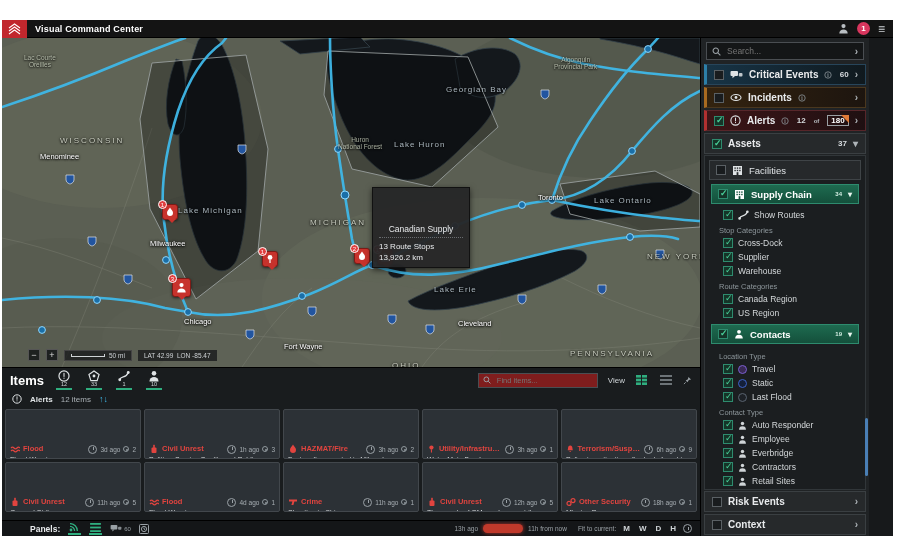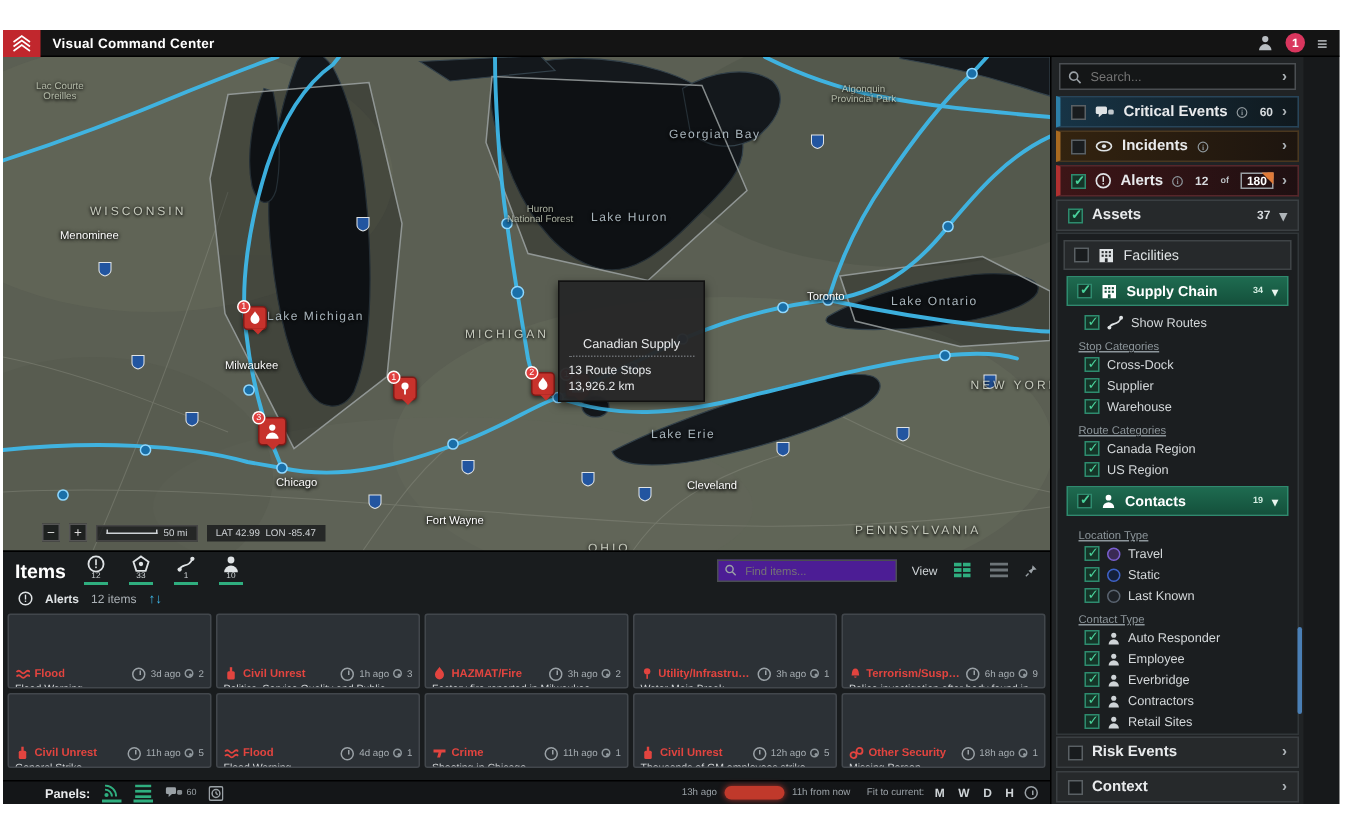--- a/index.html
+++ b/index.html
@@ -50,35 +50,35 @@
   .chk.on:after{content:"✓";position:absolute;left:1px;top:-2px;color:#49d19a;font-size:9px;}
   .of{font-size:6px;color:#b9bec2;margin:0 2px;}
   .totbox{position:relative;border:1px solid #9aa0a4;padding:0 3px;font-size:8px;color:#fff;}
   .totbox:after{content:"";position:absolute;right:-1px;top:-1px;border:4px solid transparent;border-top-color:#e07b39;border-right-color:#e07b39;}
   #assets-body{flex:1;overflow:hidden;margin:0 3px;padding:2px 2px;background:#1b1e20;border:1px solid #313639;}
   .rowbox{background:#26292b;border:1px solid #3f4447;height:20px;display:flex;align-items:center;gap:6px;padding:0 6px;margin:2px;color:#dfe3e5;font-size:9.5px;}
   .greenhead{background:linear-gradient(180deg,#1e6b50,#14503b);border:1px solid #2e8b6e;height:20px;display:flex;align-items:center;gap:6px;padding:0 6px;margin:4px;color:#fff;font-size:9.5px;font-weight:bold;position:relative;}
   .greenhead .gh-badge{margin-left:auto;font-size:6px;color:#d6efe4;}
   .greenhead .gh-chev{color:#eaf5ef;font-size:8px;}
   .subrow{display:flex;align-items:center;gap:5px;padding:2px 6px 2px 16px;color:#d4d8da;font-size:8.5px;}
-  .sublabel{color:#8d969b;font-size:7.5px;padding:4px 6px 1px 12px;text-decoration:underline;}
+  .sublabel{color:#8d969b;font-size:7.5px;padding:4px 6px 1px 12px;}
   .loc-ico{width:9px;height:9px;border-radius:50%;flex:none;}
   .loc-travel{background:#3a2a55;border:1.5px solid #7a5fd0;}
   .loc-static{background:#14203a;border:1.5px solid #3f63c9;}
   .loc-last{background:#1d2126;border:1.5px solid #5a6470;}
   #sb-scroll{position:absolute;right:1px;top:380px;width:3px;height:58px;background:#4a7fb5;border-radius:2px;}
 
   
   #items{position:absolute;left:0;top:347px;width:698px;height:153px;background:#191c1e;border-top:1px solid #000;}
   #items-head{display:flex;align-items:center;height:24px;padding:0 8px;gap:10px;}
   #items-title{color:#fff;font-size:13px;font-weight:bold;}
   .tabcol{display:flex;flex-direction:column;align-items:center;width:20px;}
   .tabcol .tnum{color:#cfd4d7;font-size:5.5px;line-height:1;}
   .tabcol .tline{width:16px;height:2px;background:#2fae7f;margin-top:1px;}
-  #find{margin-left:auto;width:120px;height:15px;background:#4c1d95;border:1px solid #4a4e52;display:flex;align-items:center;gap:4px;padding:0 4px;}
+  #find{margin-left:auto;width:120px;height:15px;background:#7f1d1d;border:1px solid #4a4e52;display:flex;align-items:center;gap:4px;padding:0 4px;}
   #find input{flex:1;background:transparent;border:none;outline:none;color:#9aa1a6;font-size:7.5px;min-width:0;}
   #viewlbl{color:#cfd4d7;font-size:8px;}
   .viewbtn{width:14px;height:12px;display:flex;align-items:center;justify-content:center;}
   #filterrow{display:flex;align-items:center;height:14px;gap:8px;padding:0 10px;color:#dfe3e5;font-size:8px;}
   #cardgrid{display:grid;grid-template-columns:repeat(5,136px);grid-auto-rows:50px;gap:3px;padding:3px 2px 0 3px;}
   .card{background:#2c3136;border:1px solid #42474c;border-radius:2px;padding:3px 4px;overflow:hidden;}
   .card-h{display:flex;gap:3px;margin-top:31px;}
   .card-t{color:#e2443f;font-size:7.5px;font-weight:bold;white-space:nowrap;overflow:hidden;text-overflow:ellipsis;max-width:64px;}
   .card-meta{margin-left:auto;display:flex;align-items:center;gap:3px;color:#a7aeb3;font-size:6.5px;white-space:nowrap;}
   .eye-dot{display:inline-block;width:6px;height:6px;border:1px solid #8f979c;border-radius:50%;position:relative;}
@@ -458,21 +458,21 @@
           <span>Travel</span>
         </div>
       <div class="subrow">
           <span class="chk on"></span>
           <span class="loc-ico loc-static"></span>
           <span>Static</span>
         </div>
       <div class="subrow">
           <span class="chk on"></span>
           <span class="loc-ico loc-last"></span>
-          <span>Last Known</span>
+          <span>Last Flood</span>
         </div>
 
       <div class="sublabel">Contact Type</div>
       <div class="subrow">
           <span class="chk on"></span>
           <svg width="9" height="9" viewBox="0 0 10 10" fill="#cfd4d7">
             <circle cx="5" cy="2.8" r="1.9"></circle>
             <path d="M1.2,9.6a3.8,3.8 0 0,1 7.6,0z"></path>
           </svg>
           <span>Auto Responder</span>

